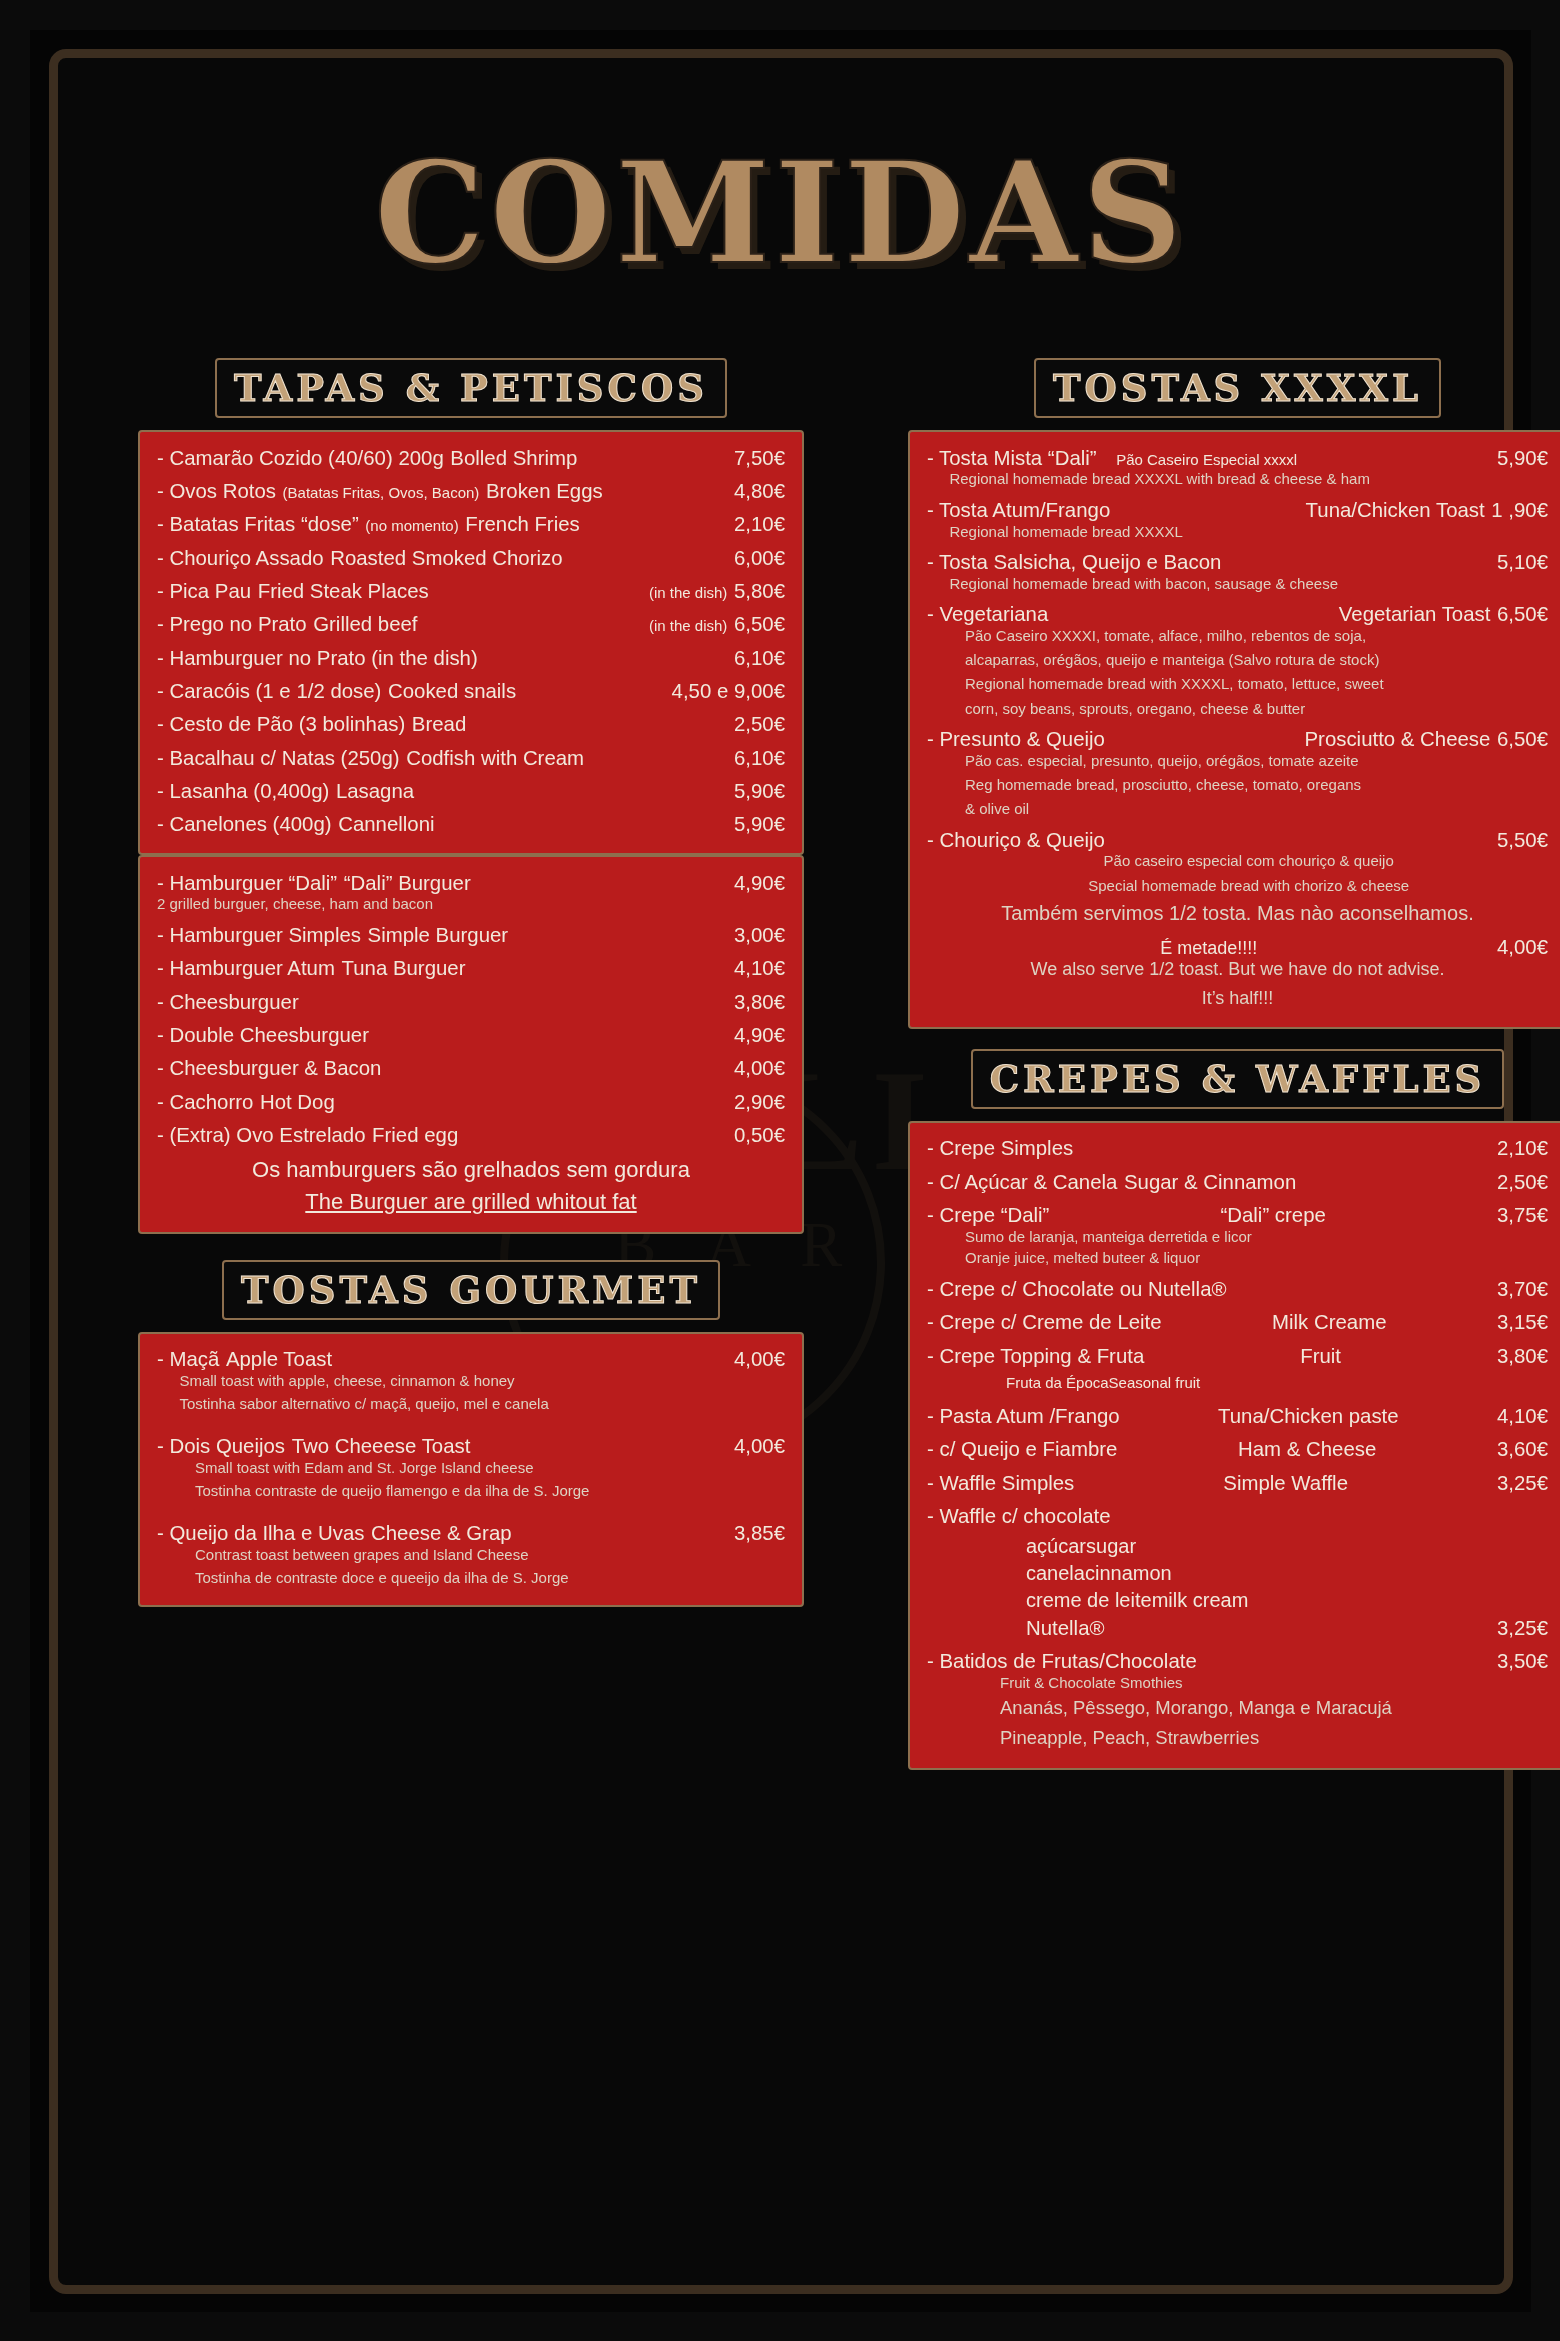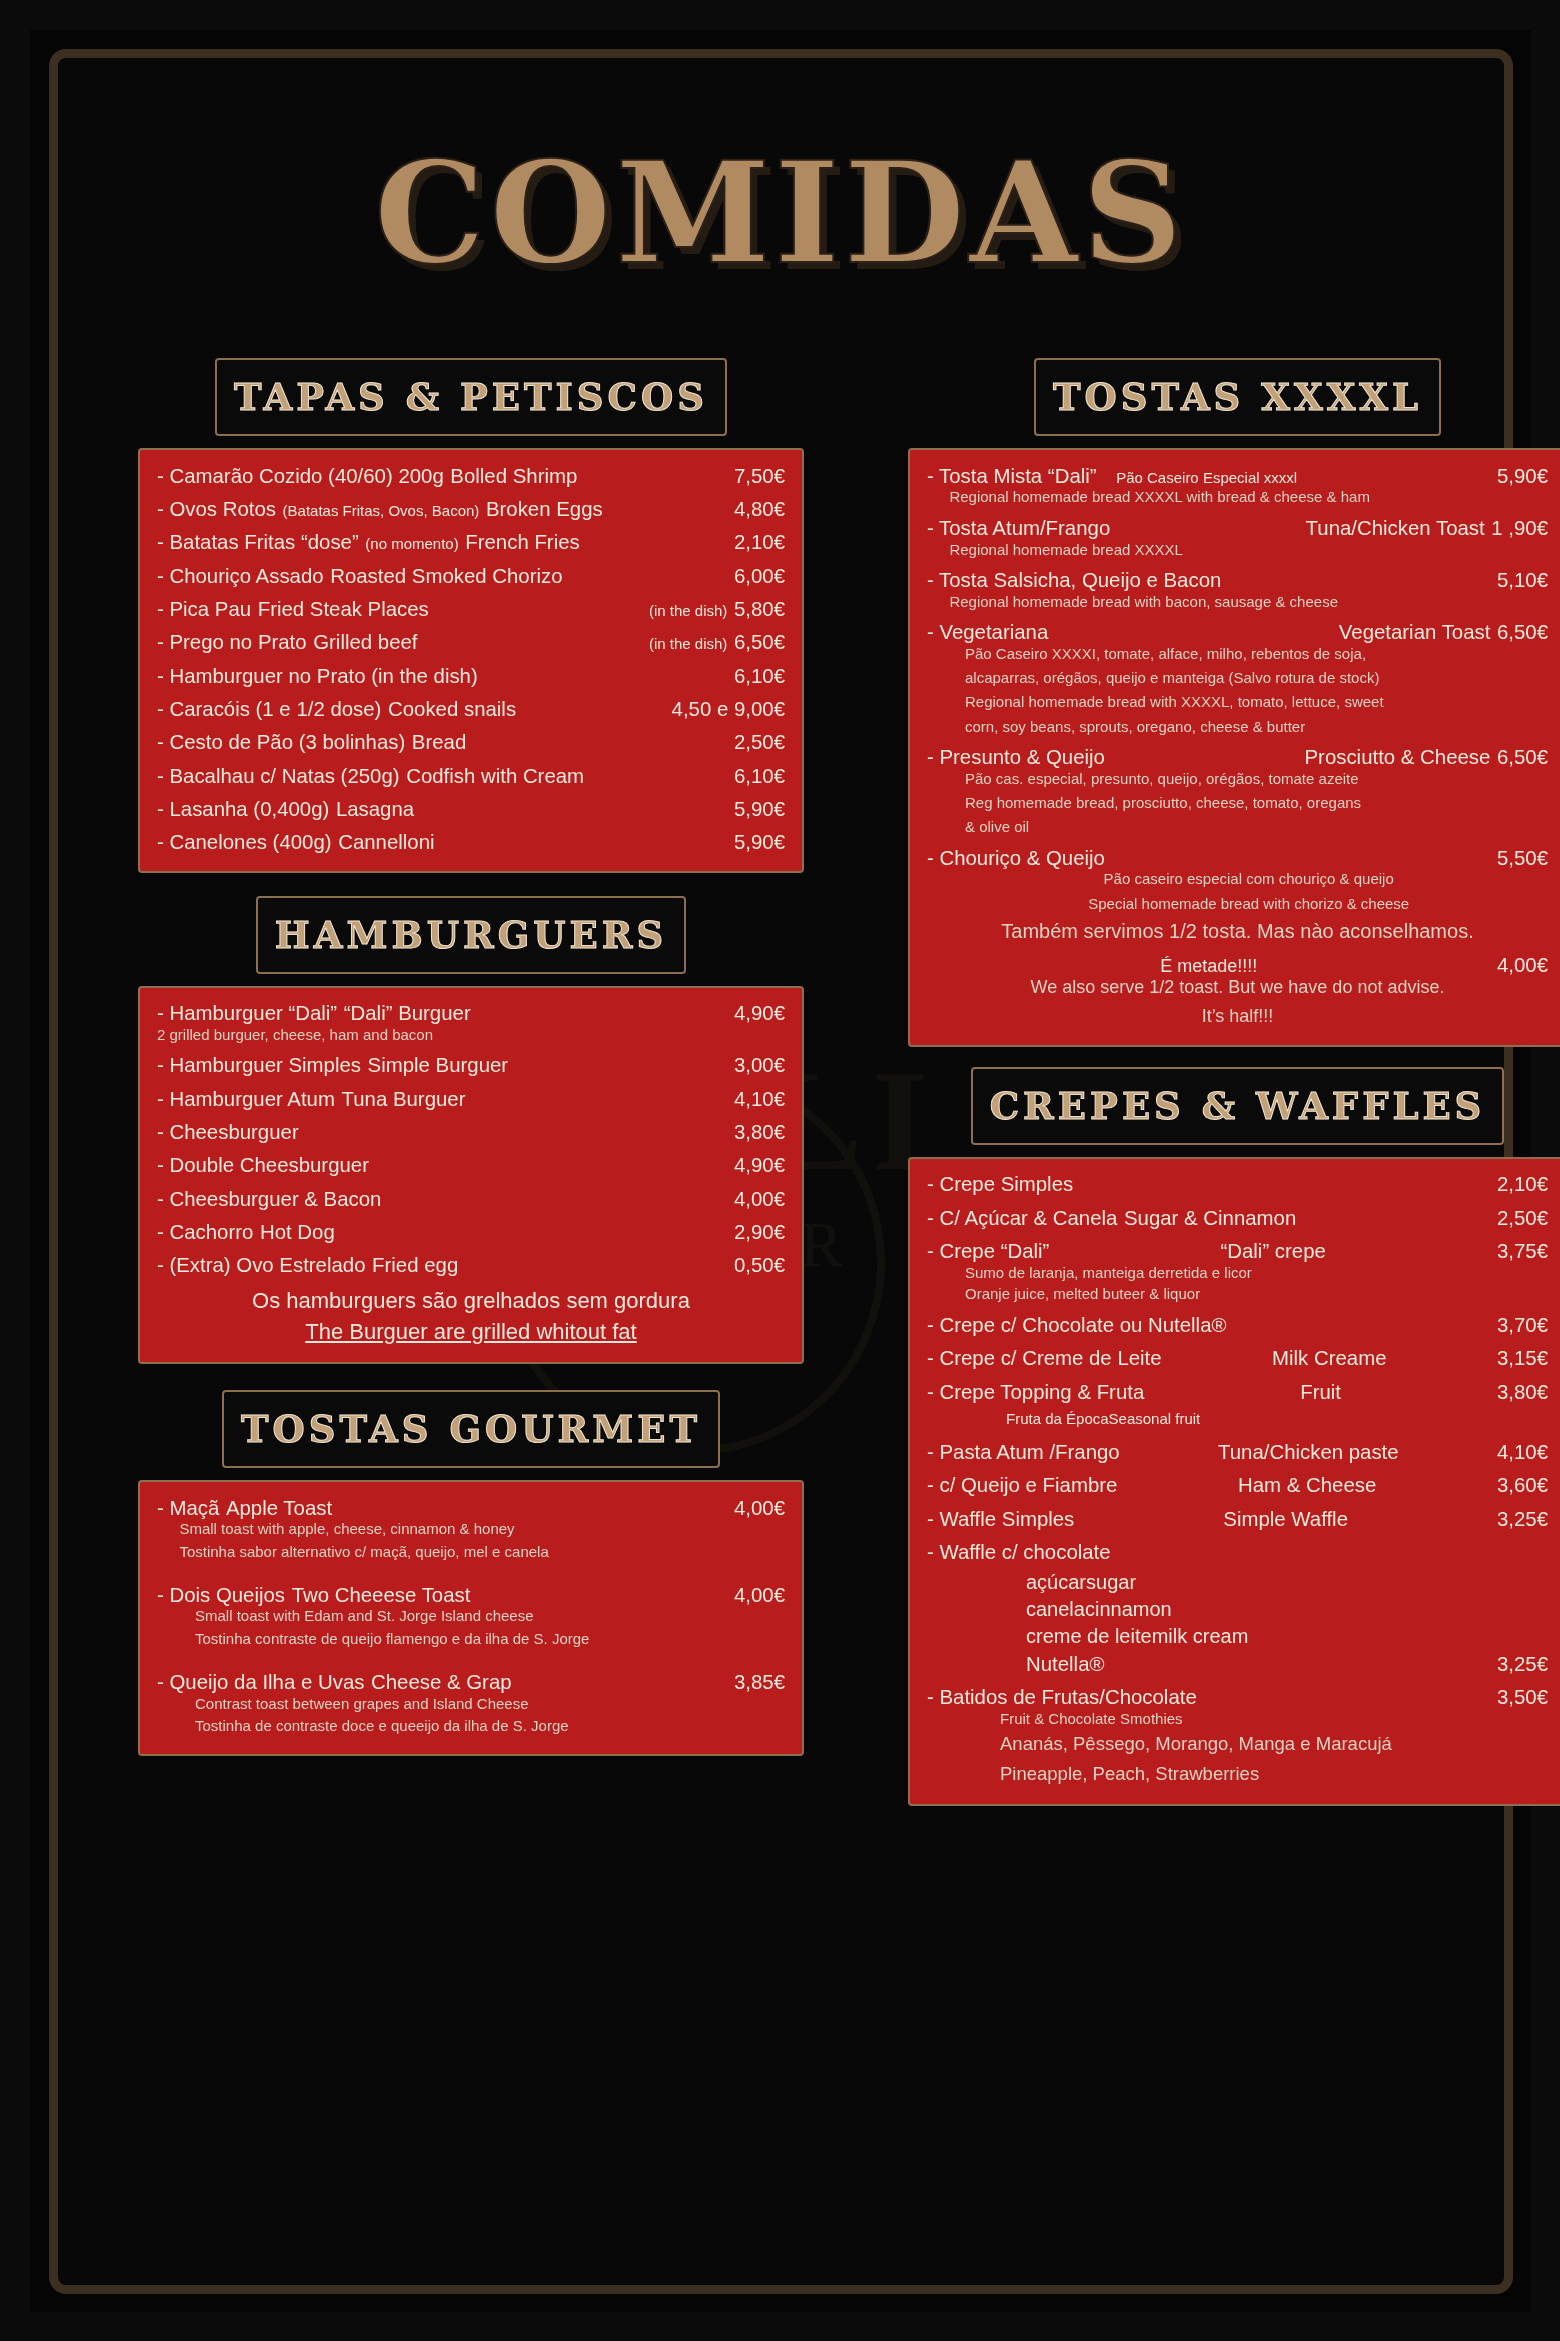--- a/index.html
+++ b/index.html
@@ -67,21 +67,21 @@
   }
 
   .col-left{position:absolute; left:66px; top:290px; width:666px;}
   .col-right{position:absolute; left:836px; top:290px; width:659px;}
 
   
   .banner{
     margin:0 auto 12px auto;
     border:2.6px solid #8d6f4e;
     border-radius:4px;
-    padding:15px 17px;
+    padding:6px 17px;
     display:inline-block;
     background:#0a0a0a;
   }
   .banner-wrap{text-align:center;}
   .banner-text{
     font-family:"DejaVu Serif", serif;
     font-weight:bold;
     font-size:37px;
     letter-spacing:4px;
     color:#c2a178;
@@ -202,23 +202,20 @@
             <span class="mid">Lasagna</span>
             <span class="price">5,90€</span>
           </div>
         <div class="row" style="margin-bottom:0">
             <span class="nm">- Canelones  (400g)</span>
             <span class="mid">Cannelloni</span>
             <span class="price">5,90€</span>
           </div>
       </div>
 
-      <div class="banner-wrap" style="margin-top:22.4px">
-        <div class="banner"><span class="banner-text">HAMBURGUERS</span></div>
-      </div>
 
       <div class="panel">
         <div class="row tight">
             <span class="nm">- Hamburguer “Dali”</span>
             <span class="mid">“Dali” Burguer</span>
             <span class="price">4,90€</span>
           </div>
         <div class="desc" style="margin-left:0">2 grilled burguer,  cheese, ham and bacon</div>
         <div class="row">
             <span class="nm">- Hamburguer Simples</span>

